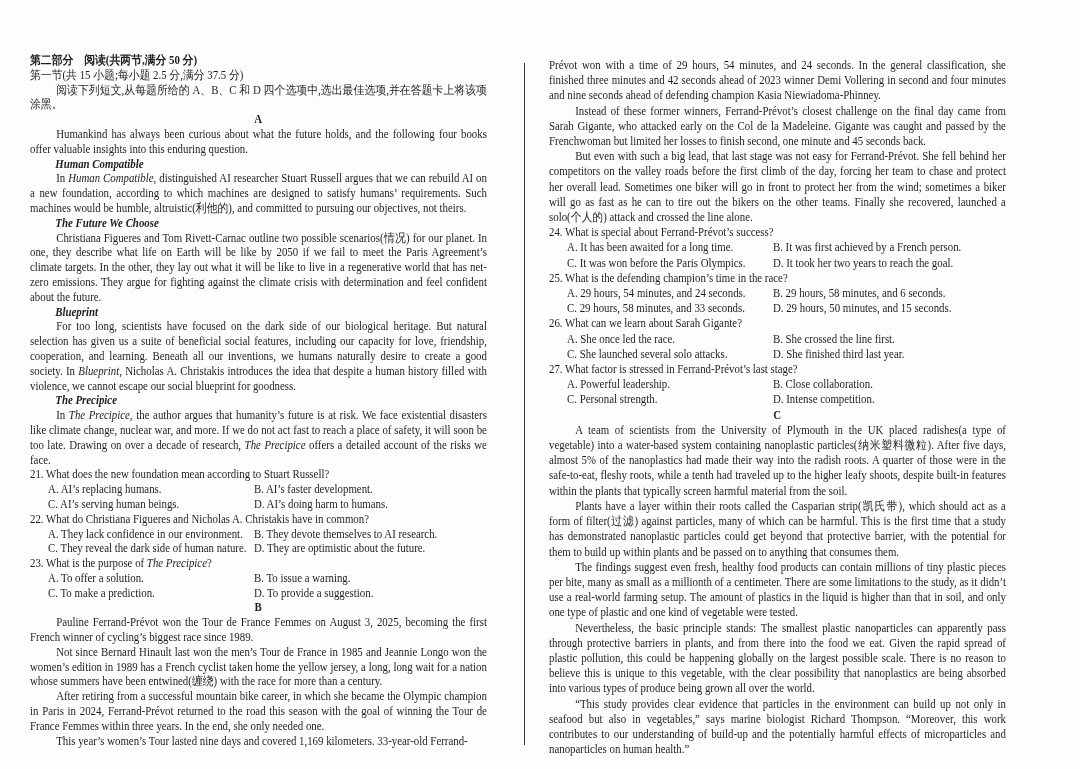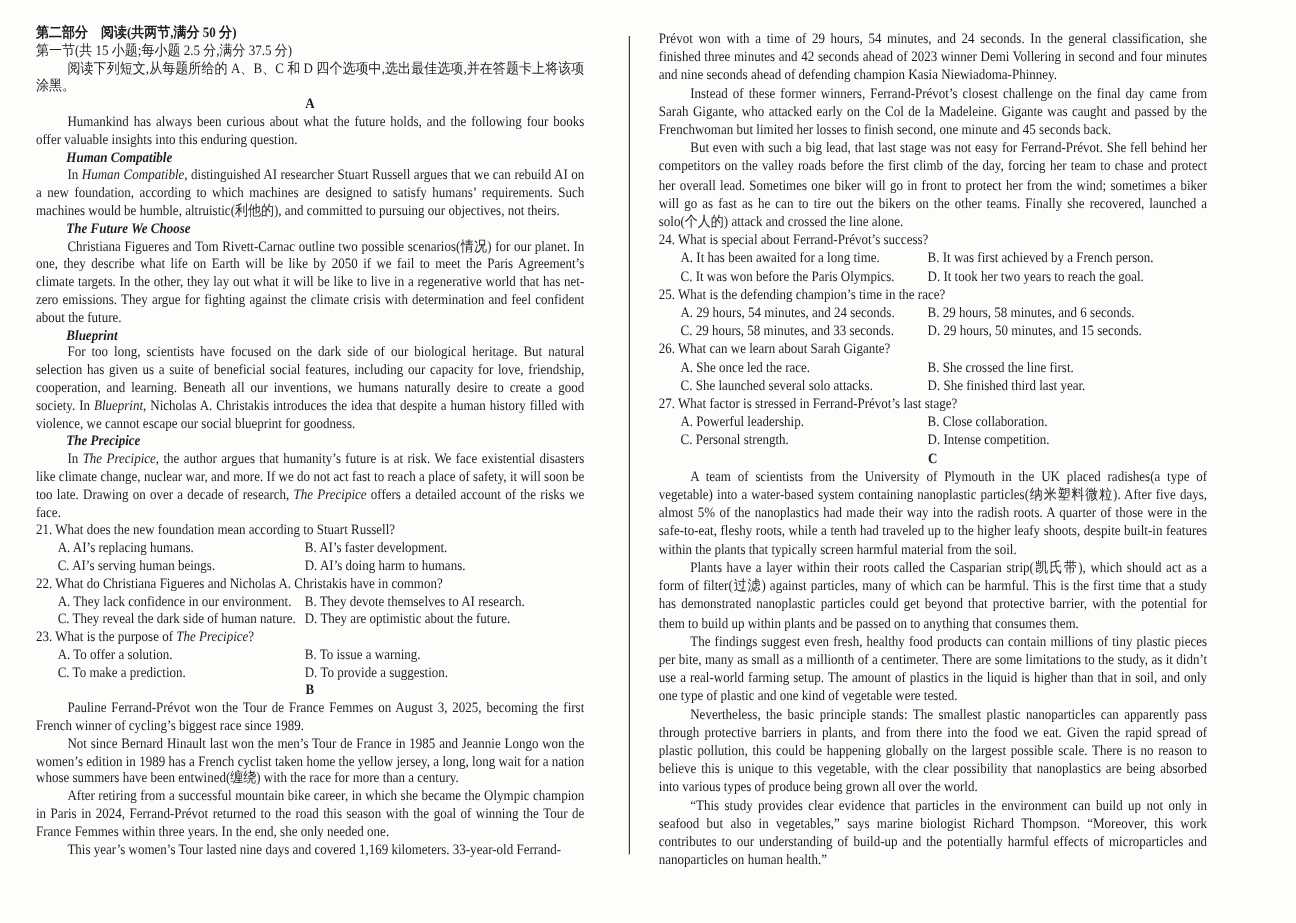--- a/index.html
+++ b/index.html
@@ -4,21 +4,21 @@
 <style>
   * { margin:0; padding:0; box-sizing:border-box; }
   html,body { width:1080px; height:769px; }
   body {
     position:relative;
     background:#fdfdfc;
     font-family:"Liberation Serif","DejaVu Serif",serif;
     color:#1e1e1e;
     overflow:hidden;
   }
-  .page { position:absolute; inset:0; }
+  .page { position:absolute; inset:0;margin-top:33px; }
   .column {
     position:absolute;
     width:506px;
     transform:scaleX(0.903);
     transform-origin:top left;
     text-align:justify;
     font-size:12px;
     overflow:hidden;
   }
   .column.left  { left:30px;  top:20px; line-height:14.8px; height:718px; }

